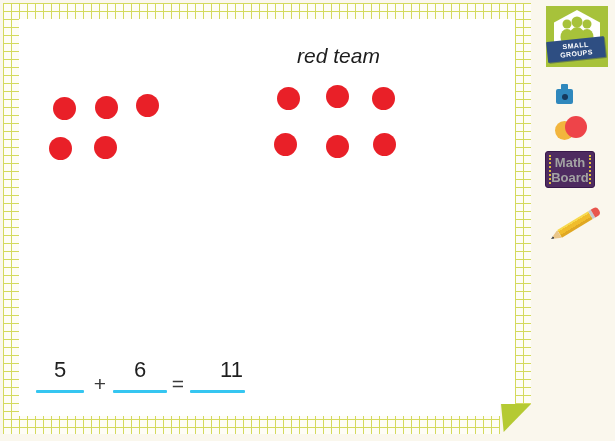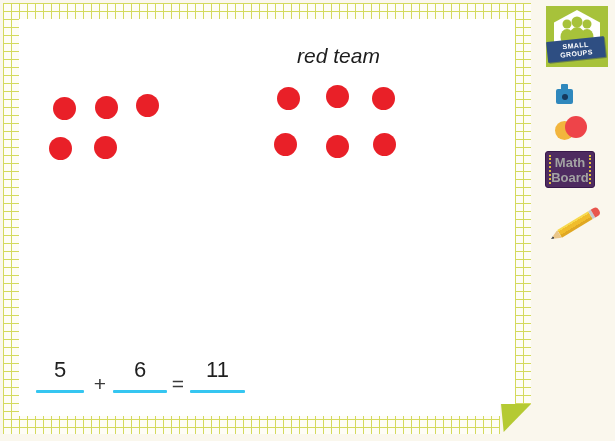--- a/index.html
+++ b/index.html
@@ -40,21 +40,21 @@
     position:absolute;width:23px;height:23px;border-radius:50%;
     background:#e92028;
   }
   .equation{position:absolute;left:0;top:0;width:100%;height:100%;}
   .eq-num{
     position:absolute;top:337px;height:28px;font-size:22px;color:#1f1f1f;
     text-align:center;line-height:28px;
   }
   .eq-num.n1{left:17px;width:48px;}
   .eq-num.n2{left:94px;width:54px;}
-  .eq-num.n3{left:171px;width:55px;}
+  .eq-num.n3{left:185px;width:55px;}
   .eq-op{
     position:absolute;top:352px;width:22px;height:26px;font-size:21px;
     color:#3a3a3a;text-align:center;line-height:26px;
   }
   .eq-op.plus{left:70px;}
   .eq-op.equals{left:148px;}
   .answer-line{
     position:absolute;top:371px;height:3px;background:#35c6f1;border-radius:1px;
   }
   .answer-line.l1{left:17px;width:48px;}

